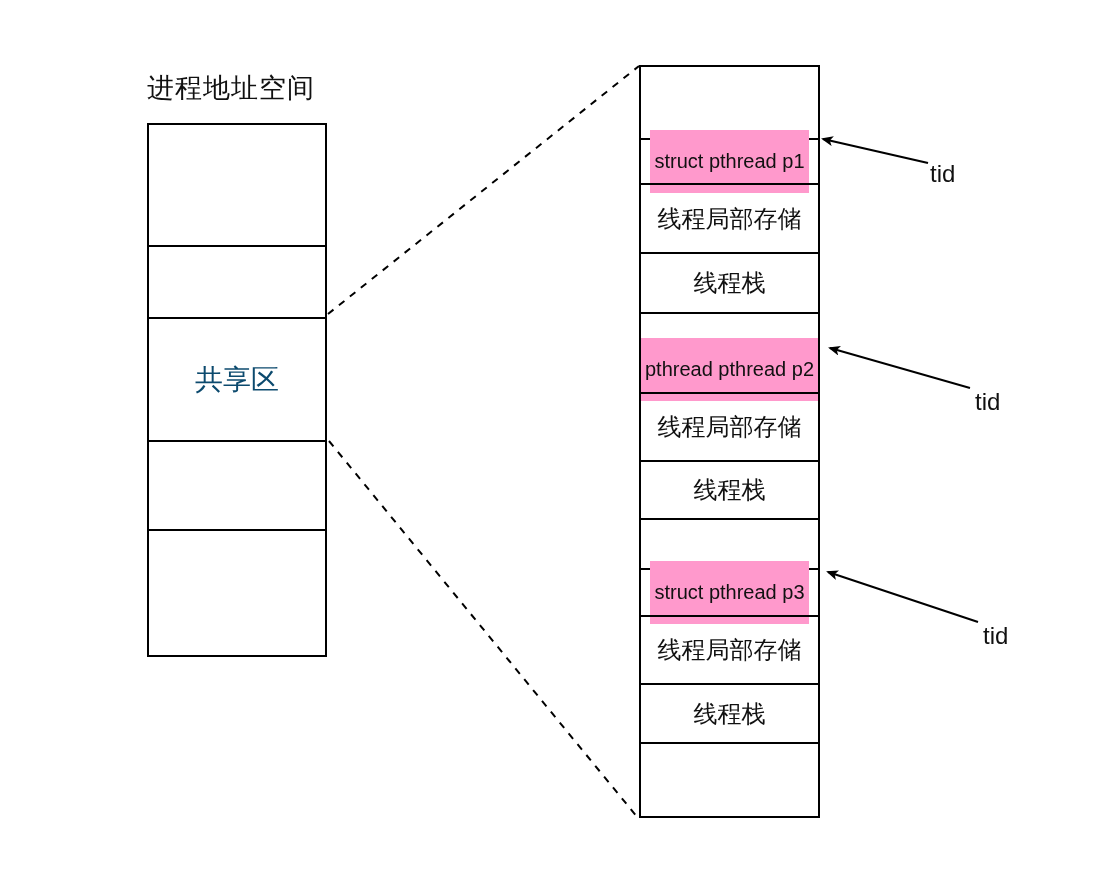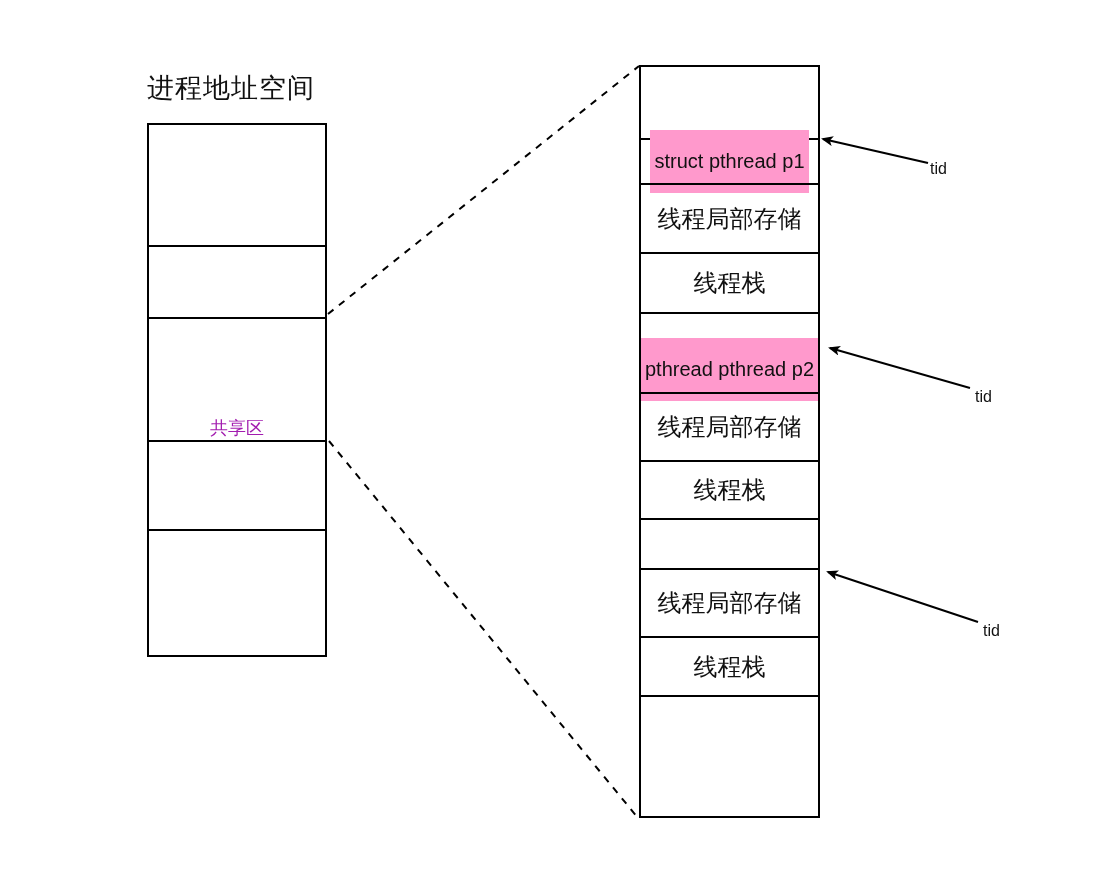--- a/index.html
+++ b/index.html
@@ -31,24 +31,24 @@
     width: 180px;
     height: 534px;
     border: 2px solid #000;
     box-sizing: border-box;
     display: flex;
     flex-direction: column;
   }
   .left-col .cell {
     box-sizing: border-box;
     display: flex;
-    align-items: flex-end;
+    align-items: center;
     justify-content: center;
-    font-size: 18px;
-    color: #a21caf;
+    font-size: 28px;
+    color: #0c4a6e;
   }
   .left-col .cell + .cell { border-top: 2px solid #000; }
 
   
   .right-col {
     position: absolute;
     left: 639px;
     top: 65px;
     width: 181px;
     height: 753px;
@@ -69,21 +69,21 @@
   .right-col .cell + .cell { border-top: 2px solid #000; }
   .right-col .cell .hl {
     background: var(--highlight, #FF99CC);
     font-size: 20px;
     padding: 20px 4px;
     white-space: nowrap;
   }
   
   .tid {
     position: absolute;
-    font-size: 16px;
+    font-size: 24px;
     color: #111;
   }
   #tid-1 { left: 930px; top: 160px; }
   #tid-2 { left: 975px; top: 388px; }
   #tid-3 { left: 983px; top: 622px; }
   svg.overlay {
     position: absolute;
     left: 0;
     top: 0;
     pointer-events: none;
@@ -135,20 +135,23 @@
     </div>
     <div class="cell" style="height:68px">
       <span>线程局部存储</span>
     </div>
     <div class="cell" style="height:58px">
       <span>线程栈</span>
     </div>
     <div class="cell" style="height:50px">
       <span></span>
     </div>
+    <div class="cell" style="height:47px">
+      <span class="hl">struct pthread p3</span>
+    </div>
     <div class="cell" style="height:68px">
       <span>线程局部存储</span>
     </div>
     <div class="cell" style="height:59px">
       <span>线程栈</span>
     </div>
     <div class="cell" style="flex:1">
       <span></span>
     </div>
   </div>

